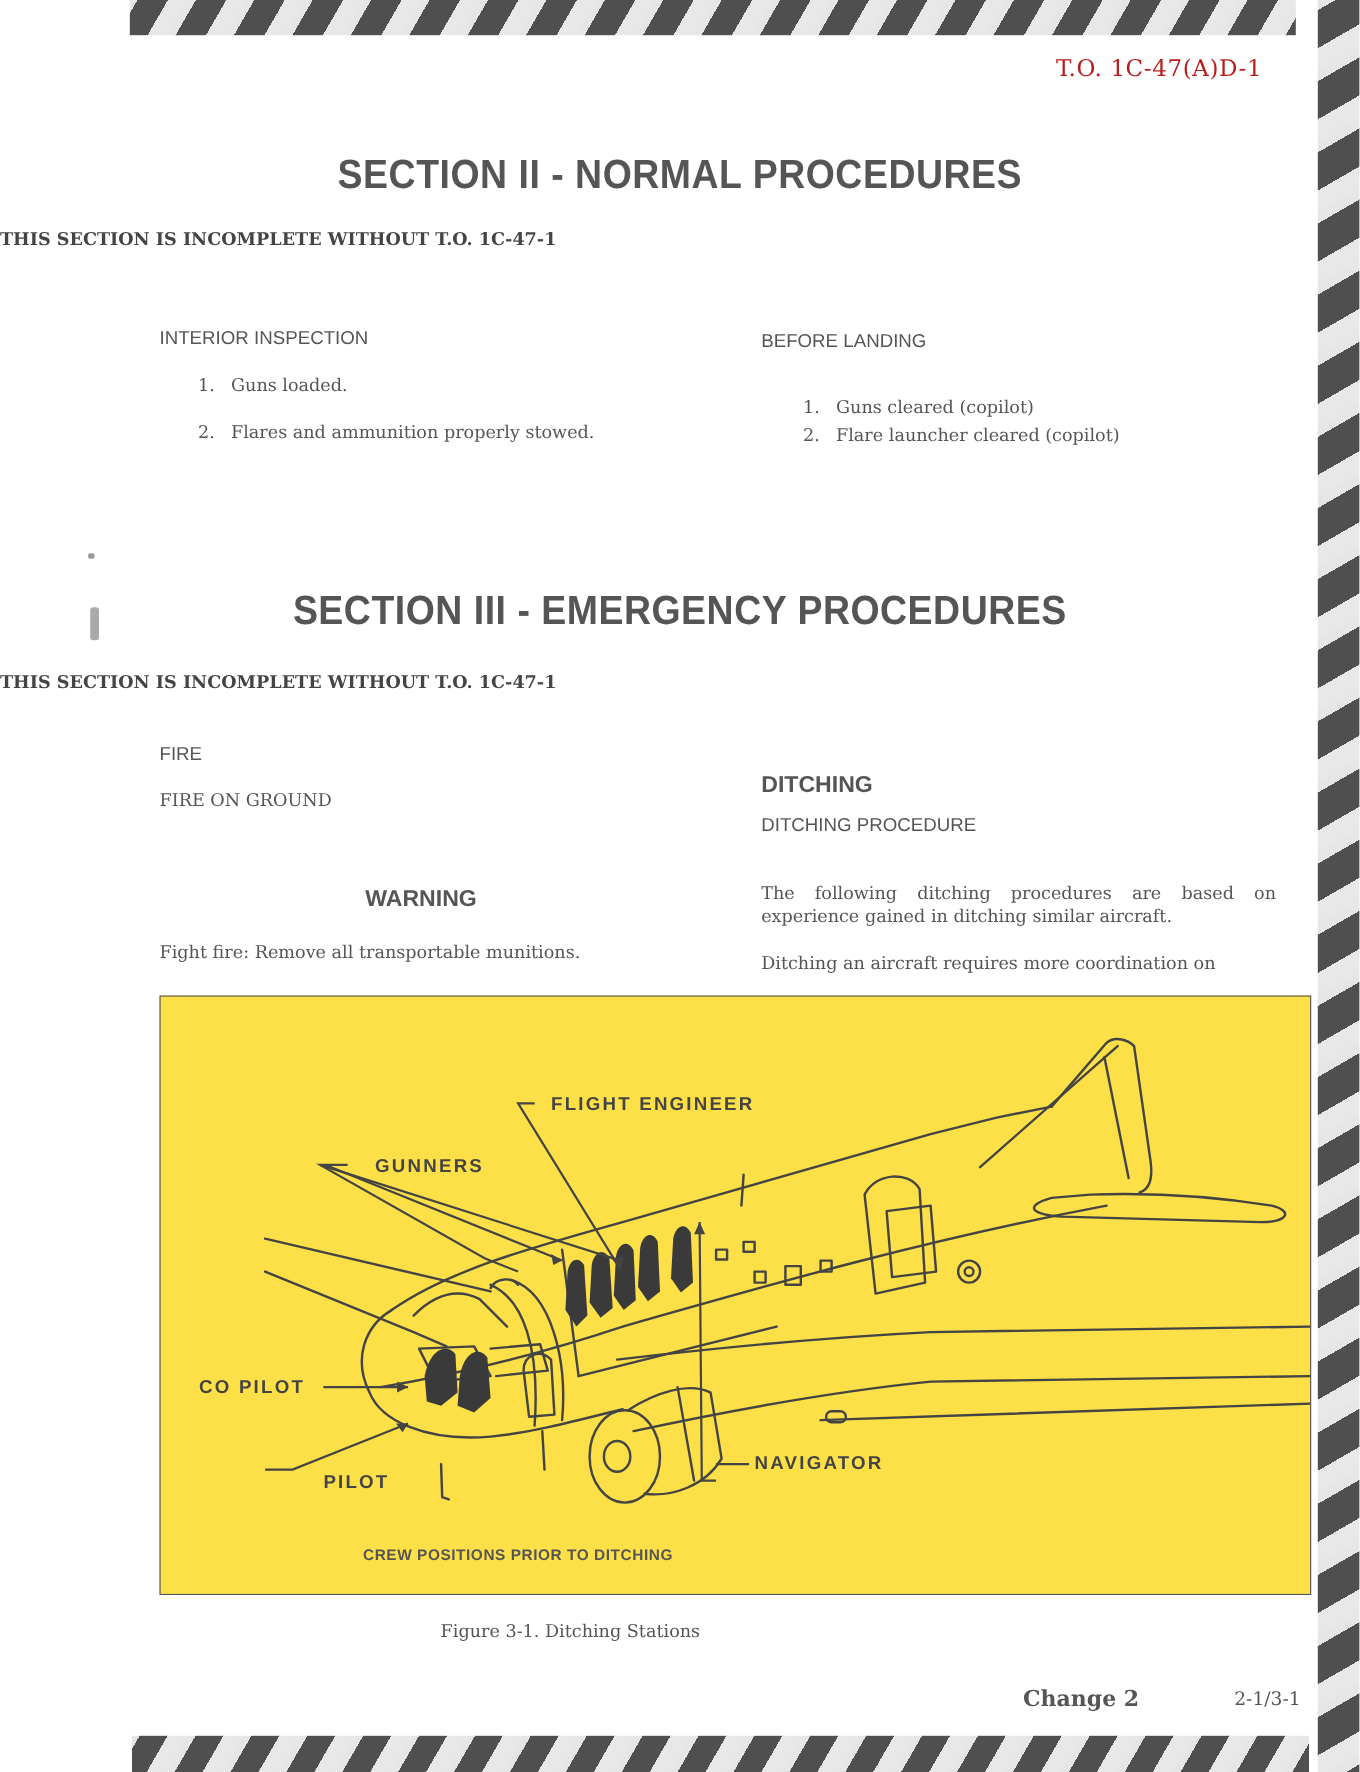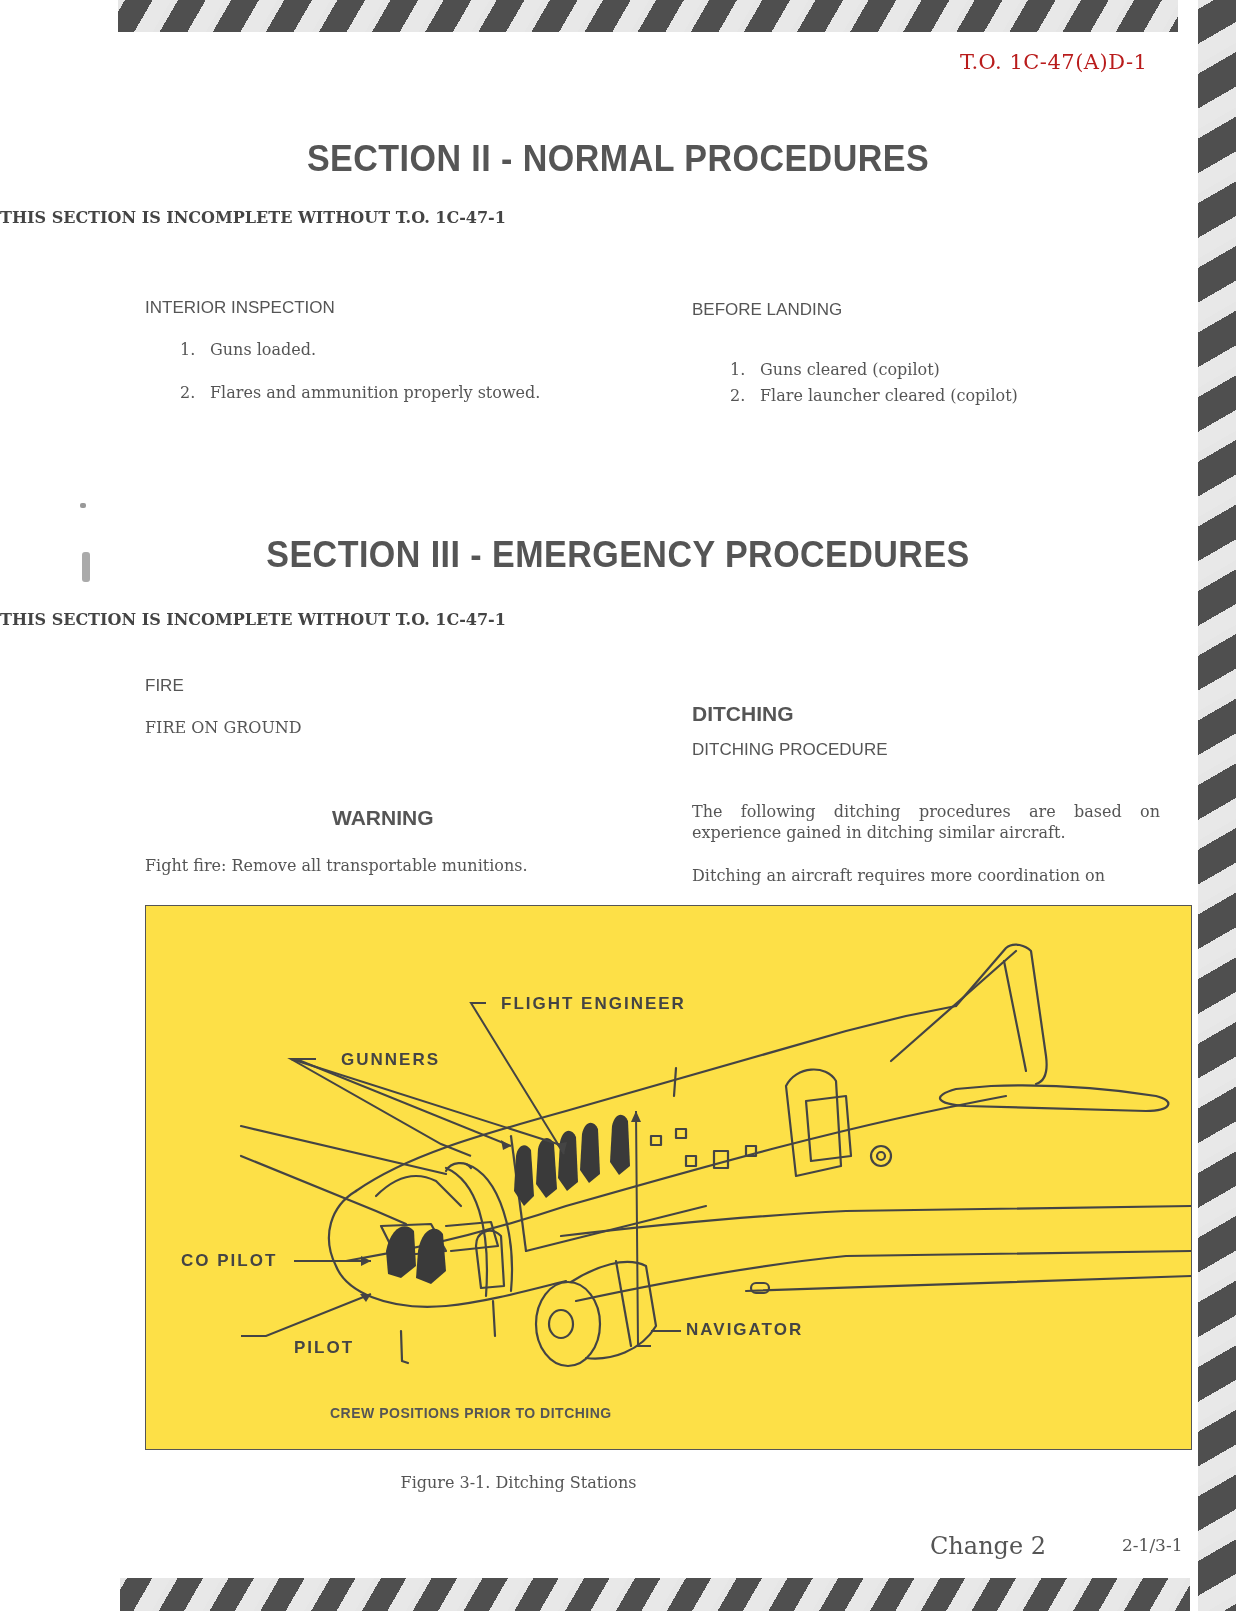--- a/index.html
+++ b/index.html
@@ -19,21 +19,21 @@
   .h-bold{position:absolute;font-family:"Liberation Sans",sans-serif;font-weight:normal;font-size:17px;color:#555;}
   .h-big{position:absolute;font-family:"Liberation Sans",sans-serif;font-weight:bold;font-size:21px;color:#555;margin-top:28px;}
   .body-t{position:absolute;font-size:16px;color:#555;line-height:21px;}
   .li{position:absolute;font-size:16px;color:#555;}
   .li .num{display:inline-block;width:30px;}
   .figure{position:absolute;left:145px;top:905px;width:1045px;height:543px;border:1.5px solid #555;background:#fde047;}
   .fig-svg{position:absolute;left:0;top:0;}
   .callout{position:absolute;font-family:"Liberation Sans",sans-serif;font-weight:bold;font-size:17px;color:#444;letter-spacing:2px;}
   .crew-caption{position:absolute;left:330px;top:1405px;font-family:"Liberation Sans",sans-serif;font-weight:bold;font-size:14px;color:#555;letter-spacing:0.5px;}
   .fig-caption{position:absolute;left:0;width:1037px;top:1473px;text-align:center;font-size:16px;color:#555;}
-  .footer-change{position:absolute;left:930px;top:1532px;font-size:24px;font-weight:normal;color:#555;}
+  .footer-change{position:absolute;left:930px;top:1532px;font-size:20px;font-weight:bold;color:#555;}
   .footer-page{position:absolute;left:1122px;top:1535px;font-size:17px;color:#555;}
   .binder-mark{position:absolute;left:82px;top:552px;width:8px;height:30px;background:#aaa;border-radius:3px;}
   .binder-dot{position:absolute;left:80px;top:503px;width:6px;height:5px;background:#999;border-radius:2px;}
 </style>
 </head>
 <body>
 
 <div class="stripe-top"></div>
 <div class="stripe-right"></div>
 <div class="stripe-bottom"></div>

